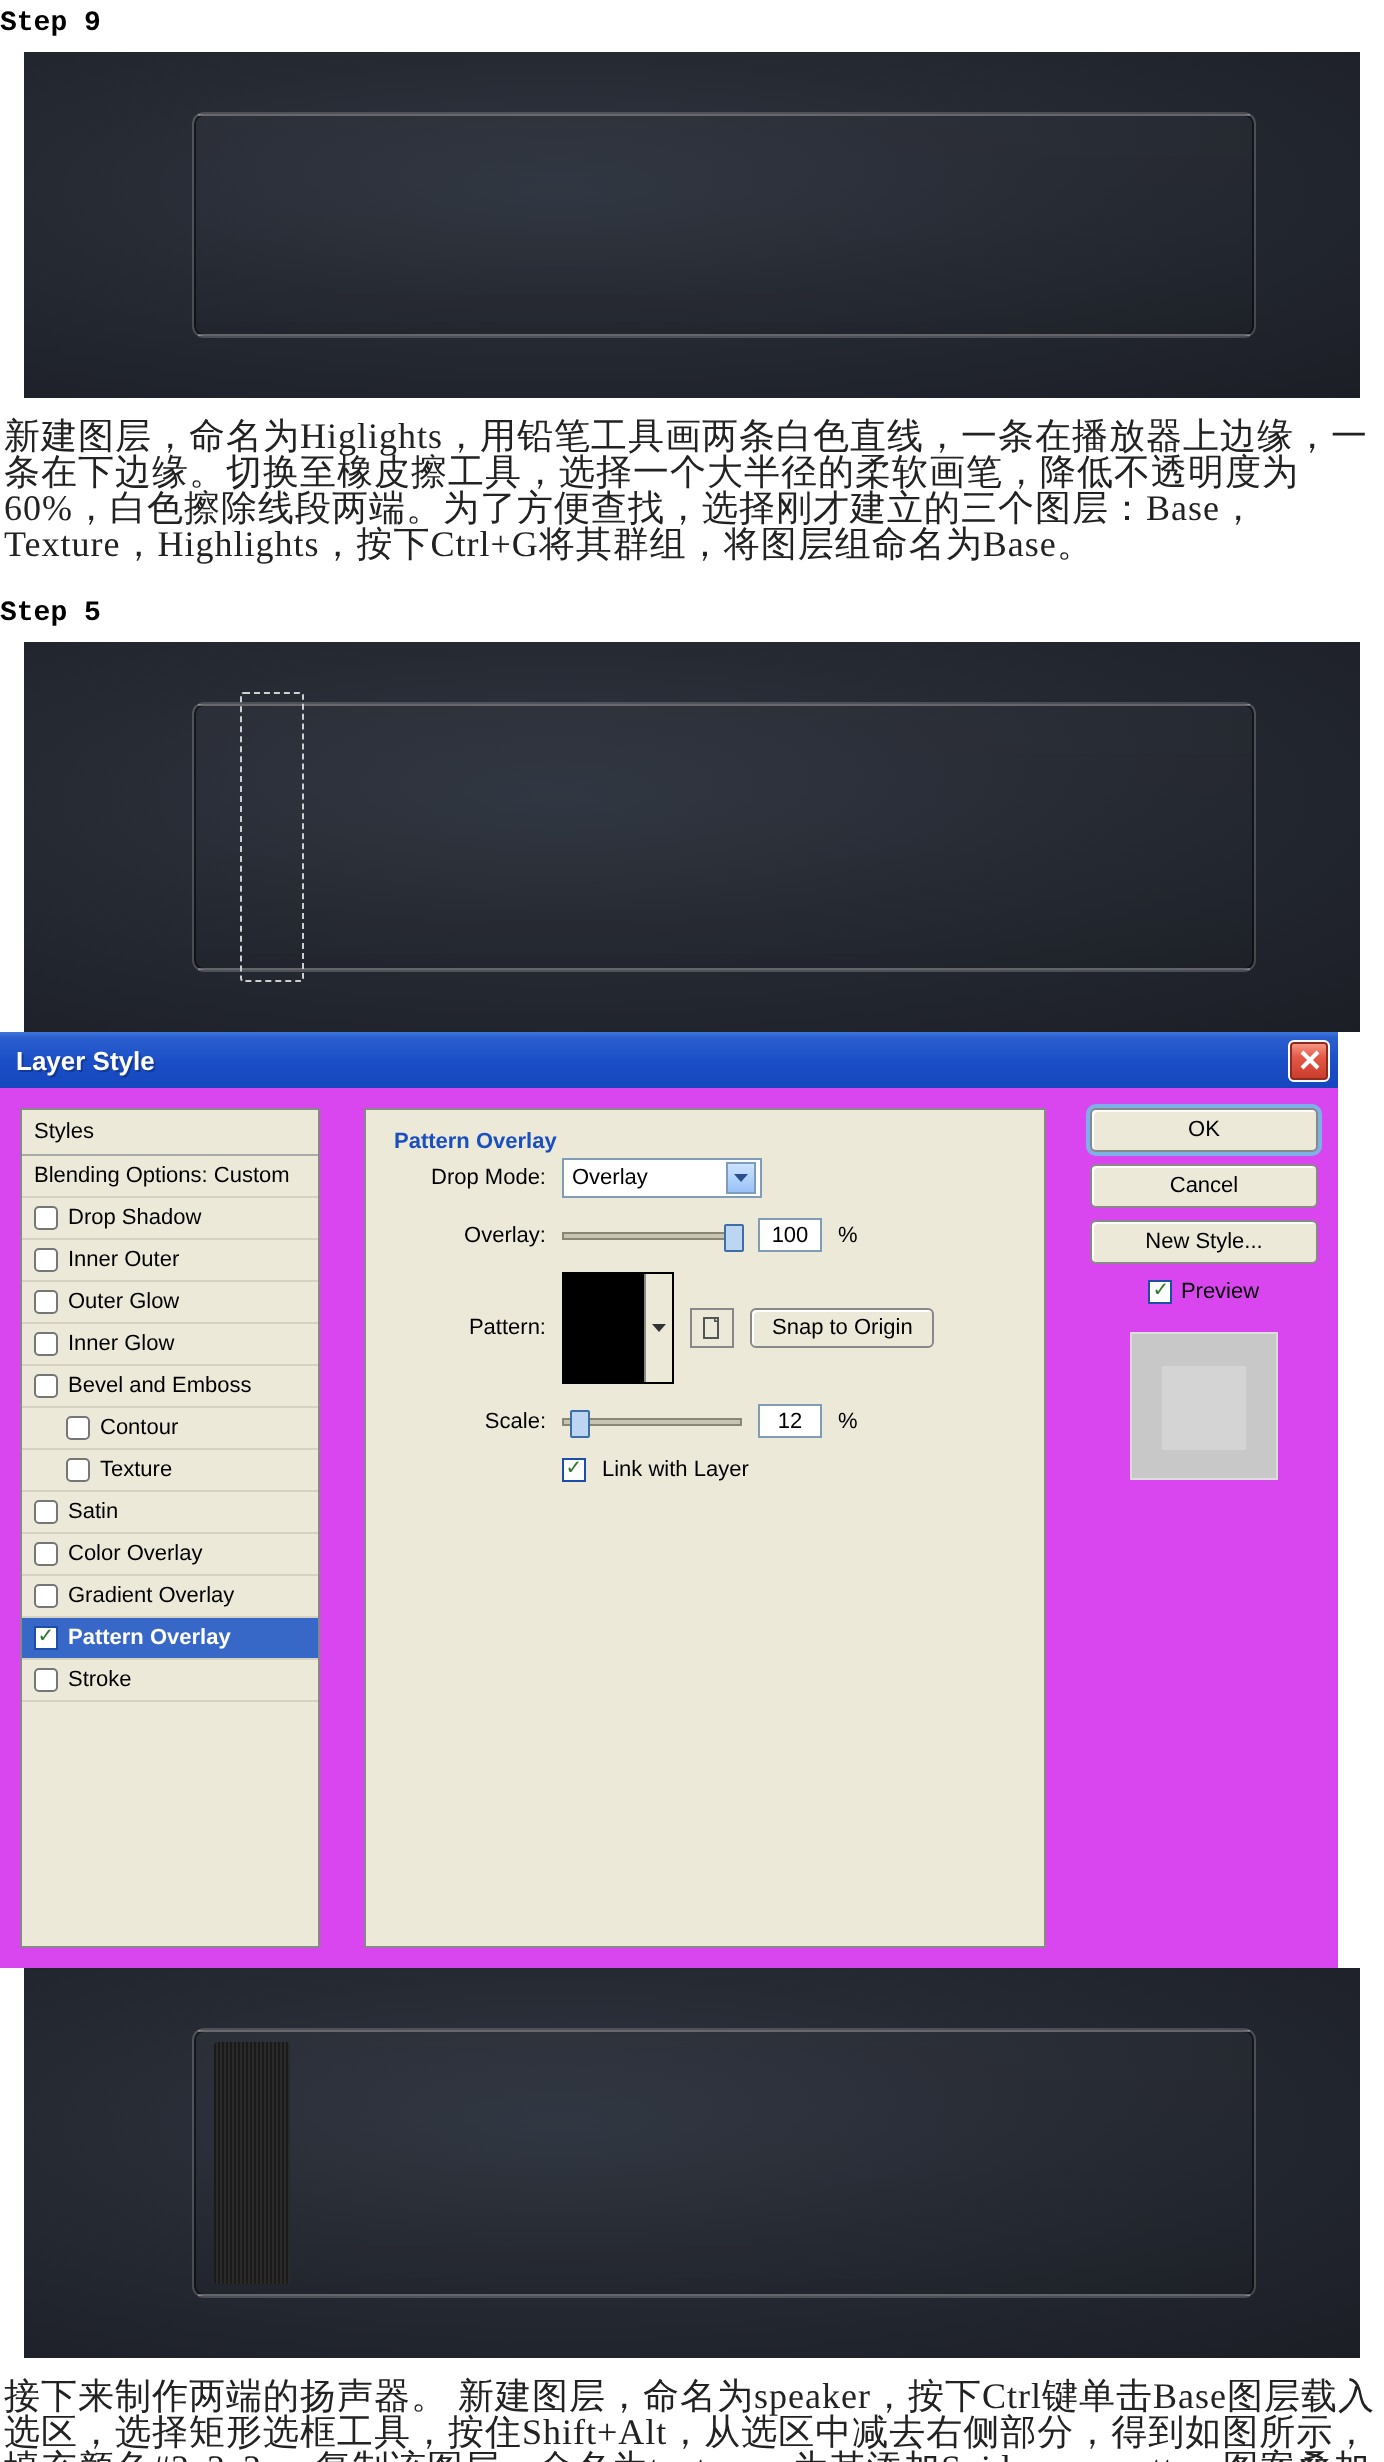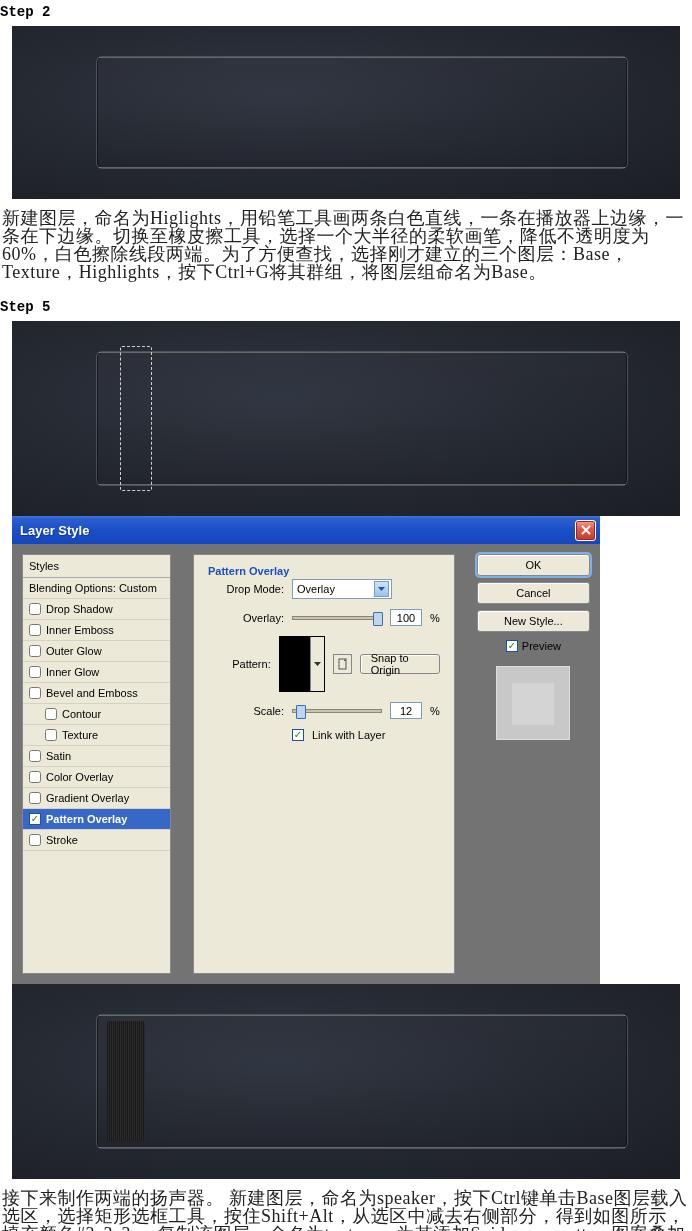--- a/index.html
+++ b/index.html
@@ -64,24 +64,23 @@
   .speaker-strip {
     position: absolute;
     top: 6px; bottom: 6px;
     left: 10px; width: 38px;
     background: repeating-linear-gradient(90deg, #1a1a1a 0 1px, #2a2a2a 1px 2px);
     border-radius: 2px;
   }
 
   
   .dialog {
-    width: 588px;
-    margin-left: 12px;
+    width: 669px;
     border: 0 solid #0a246a;
-    background: #737373;
+    background: #d946ef;
     position: relative;
   }
   .titlebar {
     height: 28px;
     background: linear-gradient(180deg, #3f77db 0%, #2b5fcf 10%, #1b4fc7 50%, #1546bd 100%);
     display: flex;
     align-items: center;
     padding: 0 4px 0 8px;
   }
   .titlebar-title {
@@ -272,21 +271,21 @@
   }
   .preview-swatch-inner {
     width: 42px; height: 42px;
     background: #d4d4d4;
     margin: 16px auto;
   }
 </style>
 </head>
 <body>
 
-<div class="step-heading">Step 2</div>
+<div class="step-heading">Step 9</div>
 
 <div class="player-panel">
   <div class="glass"></div>
 </div>
 
 <div class="para">新建图层，命名为Higlights，用铅笔工具画两条白色直线，一条在播放器上边缘，一条在下边缘。切换至橡皮擦工具，选择一个大半径的柔软画笔，降低不透明度为60%，白色擦除线段两端。为了方便查找，选择刚才建立的三个图层：Base，Texture，Highlights，按下Ctrl+G将其群组，将图层组命名为Base。</div>
 
 <div class="step-heading">Step 5</div>
 
 <div class="player-panel tall">
@@ -308,21 +307,21 @@
 
     <div class="styles-col">
       <div class="styles-header">Styles</div>
       <div class="styles-row">Blending Options: Custom</div>
       <div class="styles-row">
           <input type="checkbox" style="">
           <span>Drop Shadow</span>
         </div>
       <div class="styles-row">
           <input type="checkbox" style="">
-          <span>Inner Emboss</span>
+          <span>Inner Outer</span>
         </div>
       <div class="styles-row">
           <input type="checkbox" style="">
           <span>Outer Glow</span>
         </div>
       <div class="styles-row">
           <input type="checkbox" style="">
           <span>Inner Glow</span>
         </div>
       <div class="styles-row">

